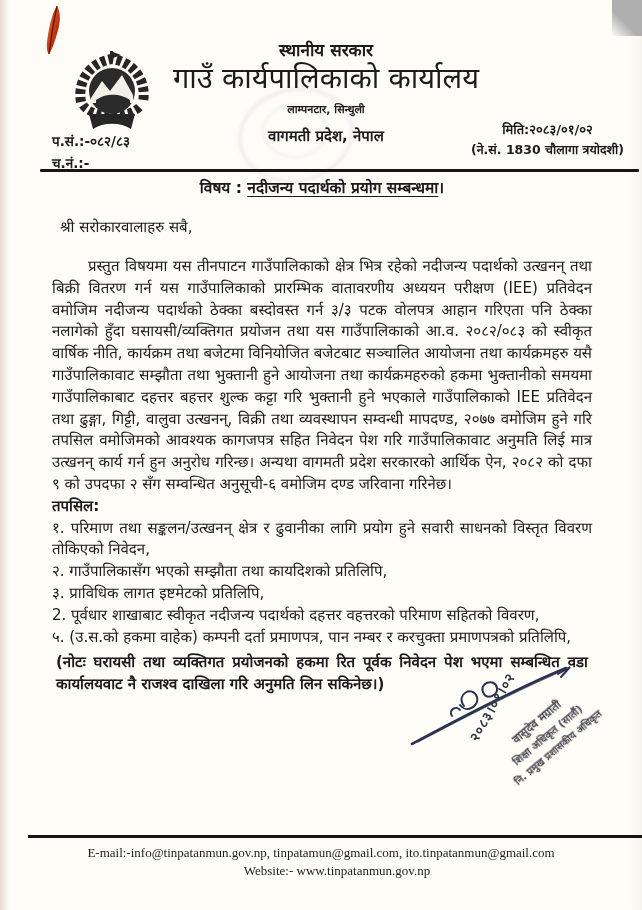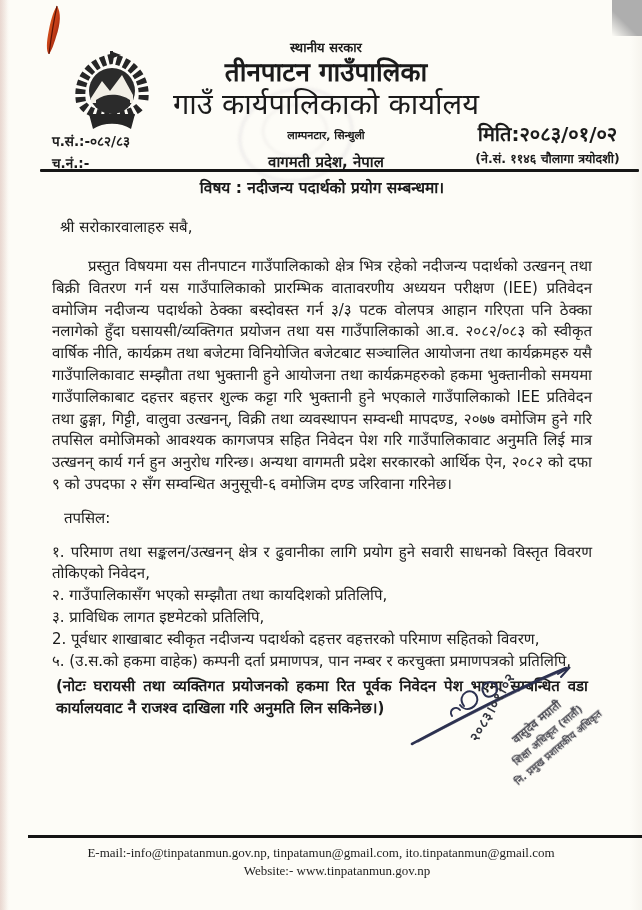--- a/index.html
+++ b/index.html
@@ -20,39 +20,39 @@
   .faint-stamp{position:absolute;left:238px;top:88px;width:110px;height:88px;
     border:3px solid rgba(110,100,125,.10);border-radius:50%;
     filter:blur(1.5px);transform:rotate(-12deg);}
   .faint-stamp2{position:absolute;left:262px;top:104px;width:62px;height:50px;
     border:2px solid rgba(110,100,125,.09);border-radius:50%;filter:blur(1.5px);}
 
   
   .red-mark{position:absolute;left:42px;top:5px;width:24px;height:52px;}
   .emblem{position:absolute;left:72px;top:50px;width:80px;height:86px;}
   .head-center{position:absolute;left:168px;top:38px;width:316px;text-align:center;}
-  .gov-label{font-size:13px;font-weight:bold;margin:0;}
+  .gov-label{font-size:17px;font-weight:bold;margin:0;}
   .muni{font-size:26px;font-weight:bold;margin:2px 0 0 0;line-height:1.1;}
   .office{font-size:29px;font-weight:normal;margin:1px 0 0 0;line-height:1.15;}
   .addr{font-size:11px;font-weight:bold;margin:7px 0 0 0;line-height:1.45;}
   .addr2{font-size:15px;font-weight:bold;margin:8px;line-height:1.45;}
   .date-block{position:absolute;left:455px;top:120px;width:185px;text-align:center;}
-  .date1{font-size:20px;font-weight:bold;margin:0;}
+  .date1{font-size:13px;font-weight:bold;margin:0;}
   .date2{font-size:12.5px;font-weight:bold;margin:3px 0 0 0;}
   .ref-block{position:absolute;left:52px;top:130px;}
   .ref{font-size:13.5px;font-weight:bold;margin:0;line-height:22px;}
   .head-rule{position:absolute;left:40px;right:3px;top:169px;height:3px;background:#161616;border-radius:1px;}
 
   
   .content{position:absolute;left:52px;top:176px;width:540px;font-size:15px;line-height:21.8px;}
   .subject{text-align:center;font-weight:bold;font-size:15.5px;margin:0 0 0 0;line-height:24px;}
-  .subject .u{text-underline-offset:3px;text-align:right;}
+  .subject .u{text-decoration:underline;text-underline-offset:3px;text-align:right;}
   .greeting{margin:16px 0 0 8px;line-height:22px;}
   .body-par{margin:18px 0 0 0;text-indent:36px;text-align:justify;}
-  .tap-head{margin:12px;}
+  .tap-head{margin:0;font-weight:bold;}
   .tap-item{margin:0;text-align:justify;}
   .tap-note{margin:4px;text-align:justify;font-weight:bold;}
 
   
   .sig{position:absolute;left:402px;top:646px;width:236px;height:168px;}
   .sig svg{position:absolute;left:6px;top:12px;}
   .sig-date{position:absolute;left:34px;top:52px;width:112px;text-align:center;
     transform:rotate(-60deg);font-size:13.5px;letter-spacing:1px;color:#33353f;font-weight:bold;}
   .stamp{position:absolute;left:66px;top:64px;width:158px;transform:rotate(-40deg);
     text-align:center;color:#43434c;filter:blur(.3px);}
@@ -97,29 +97,28 @@
     </g>
     <path d="M38,1 h3 v10 h-3 Z M41,2 l8,3 -8,3 Z" fill="#262626"></path>
     <circle cx="40" cy="41" r="23" fill="#2b2b2b"></circle>
     <path d="M19,48 L30,31 L38,41 L50,25 L61,45 L61,53 L19,53 Z" fill="#f2efe6"></path>
     <path d="M24,50 C34,42 50,44 58,50 L58,56 L24,56 Z" fill="#2b2b2b"></path>
     <path d="M17,64 L63,64 L59,79 C49,72 31,72 21,79 Z" fill="#262626"></path>
   </svg>
 
   <div class="head-center">
     <p class="gov-label">स्थानीय सरकार</p>
-    <p class="muni">तीनपाटन गाउँपालिका</p>
     <p class="office">गाउँ कार्यपालिकाको कार्यालय</p>
     <p class="addr">लाम्पनटार, सिन्धुली</p>
     <p class="addr2">वागमती प्रदेश, नेपाल</p>
   </div>
 
   <div class="date-block">
     <p class="date1">मिति:२०८३/०१/०२</p>
-    <p class="date2">(ने.सं. ११४६ चौलागा त्रयोदशी)</p>
+    <p class="date2">(ने.सं. 1830 चौलागा त्रयोदशी)</p>
   </div>
 
   <div class="ref-block">
     <p class="ref">प.सं.:-०८२/८३</p>
     <p class="ref">च.नं.:-</p>
   </div>
 
   <div class="head-rule"></div>
 
   <div class="content">

